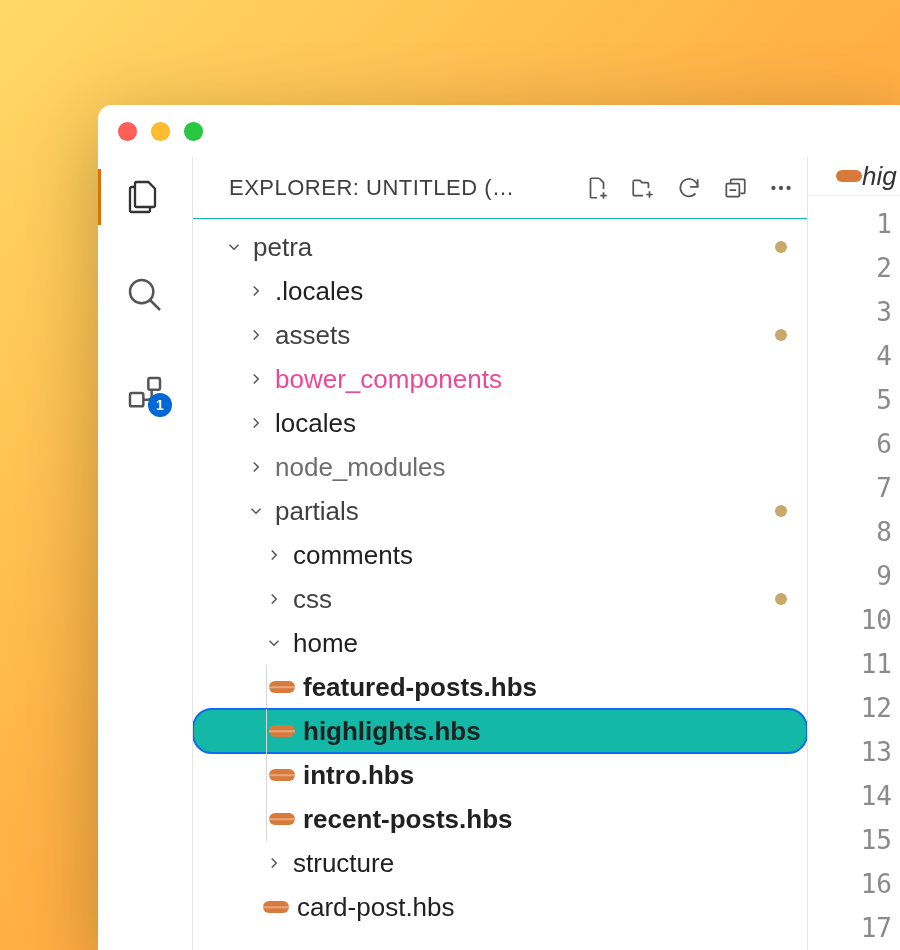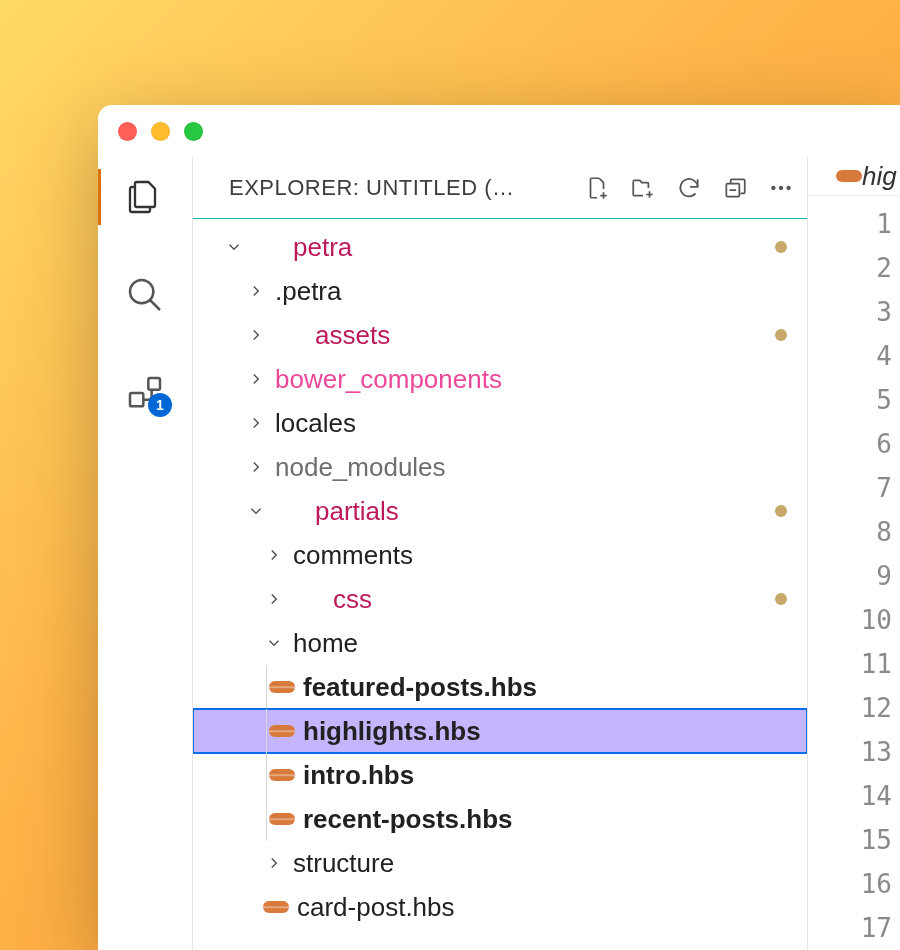--- a/index.html
+++ b/index.html
@@ -145,23 +145,24 @@
     }
     .tree-item {
       height: 44px;
       display: flex;
       align-items: center;
       cursor: pointer;
       padding-right: 20px;
       position: relative;
     }
     .tree-item.selected {
-      background: #c4b5fd;
+      background: #14b8a6;
       outline: 2px solid #0a6eea;
       outline-offset: -1px;
+      border-radius: 19px;
     }
     .indent-0 { padding-left: 30px; }
     .indent-1 { padding-left: 52px; }
     .indent-2 { padding-left: 70px; }
     .indent-3 { padding-left: 76px; font-weight: bold; }
 
     .chevron {
       width: 22px;
       height: 22px;
       margin-right: 8px;
@@ -192,22 +193,21 @@
       left: 0; right: 0; top: 50%;
       height: 1.5px;
       background: rgba(255,255,255,0.35);
       transform: translateY(-50%);
     }
     .tree-label {
       color: #212121;
       white-space: nowrap;
     }
     .tree-label.mod {
-      color: #be185d;
-      margin-left: 40px;
+      color: #404040;
     }
     .status-dot {
       width: 12px;
       height: 12px;
       border-radius: 50%;
       background: #c9a96a;
       margin-left: auto;
     }
 
     .vertical-guide {
@@ -354,21 +354,21 @@
             </span>
             <span class="tree-label mod">petra</span>
             <span class="status-dot"></span>
           </div>
           <div class="tree-item indent-1">
             <span class="chevron">
               <svg width="18" height="18" viewBox="0 0 24 24" fill="none" stroke="#555" stroke-width="2">
                 <polyline points="9 6 15 12 9 18"></polyline>
               </svg>
             </span>
-            <span class="tree-label">.petra</span>
+            <span class="tree-label">.locales</span>
           </div>
           <div class="tree-item indent-1">
             <span class="chevron">
               <svg width="18" height="18" viewBox="0 0 24 24" fill="none" stroke="#555" stroke-width="2">
                 <polyline points="9 6 15 12 9 18"></polyline>
               </svg>
             </span>
             <span class="tree-label mod">assets</span>
             <span class="status-dot"></span>
           </div>

